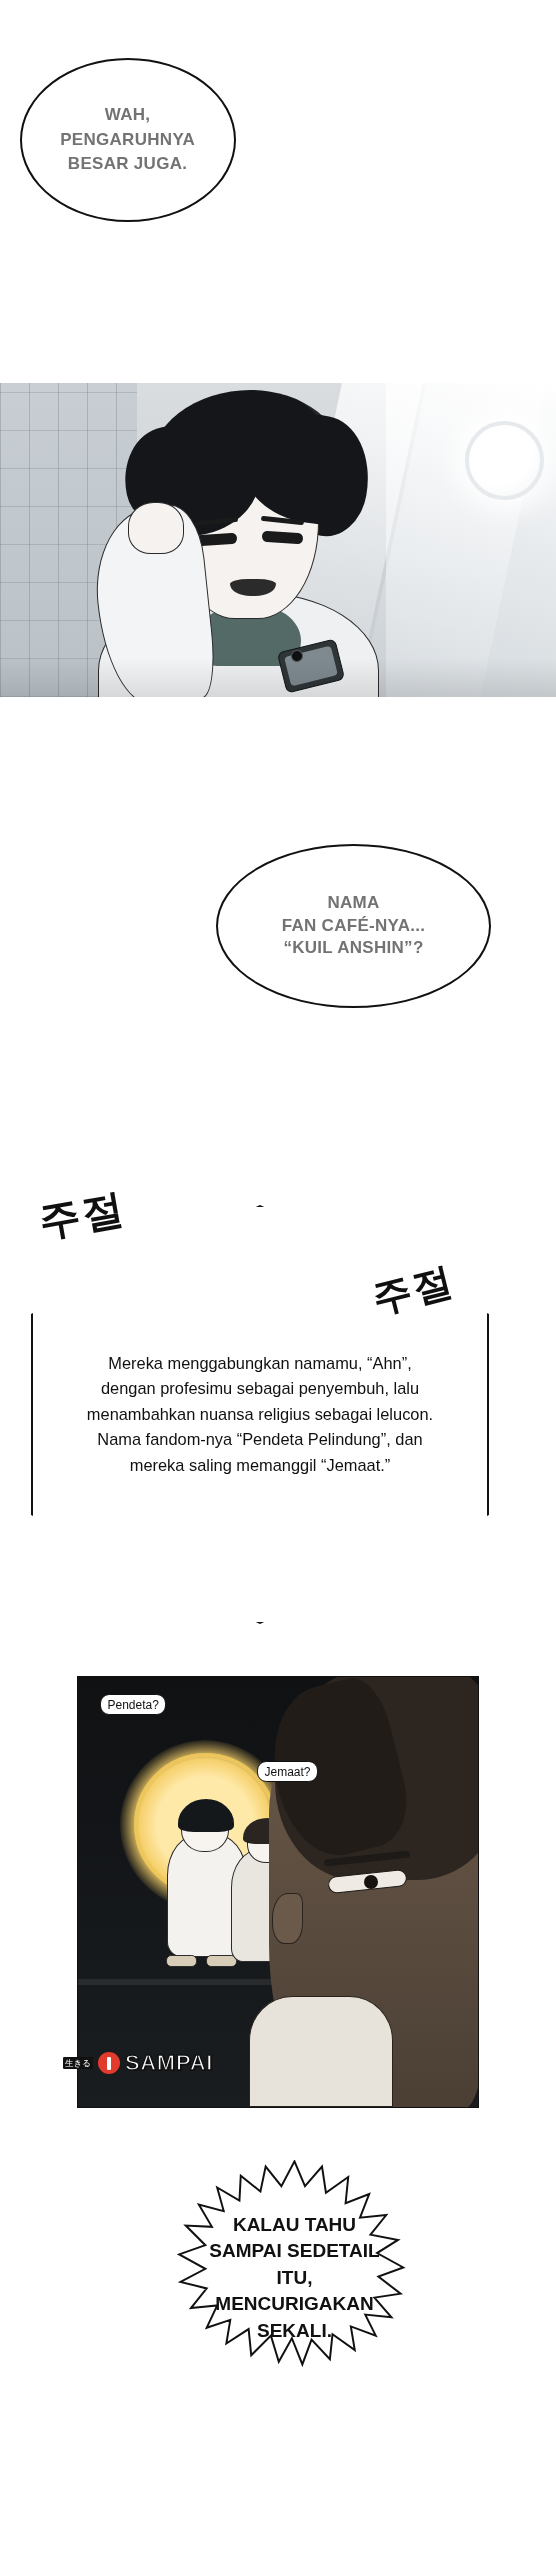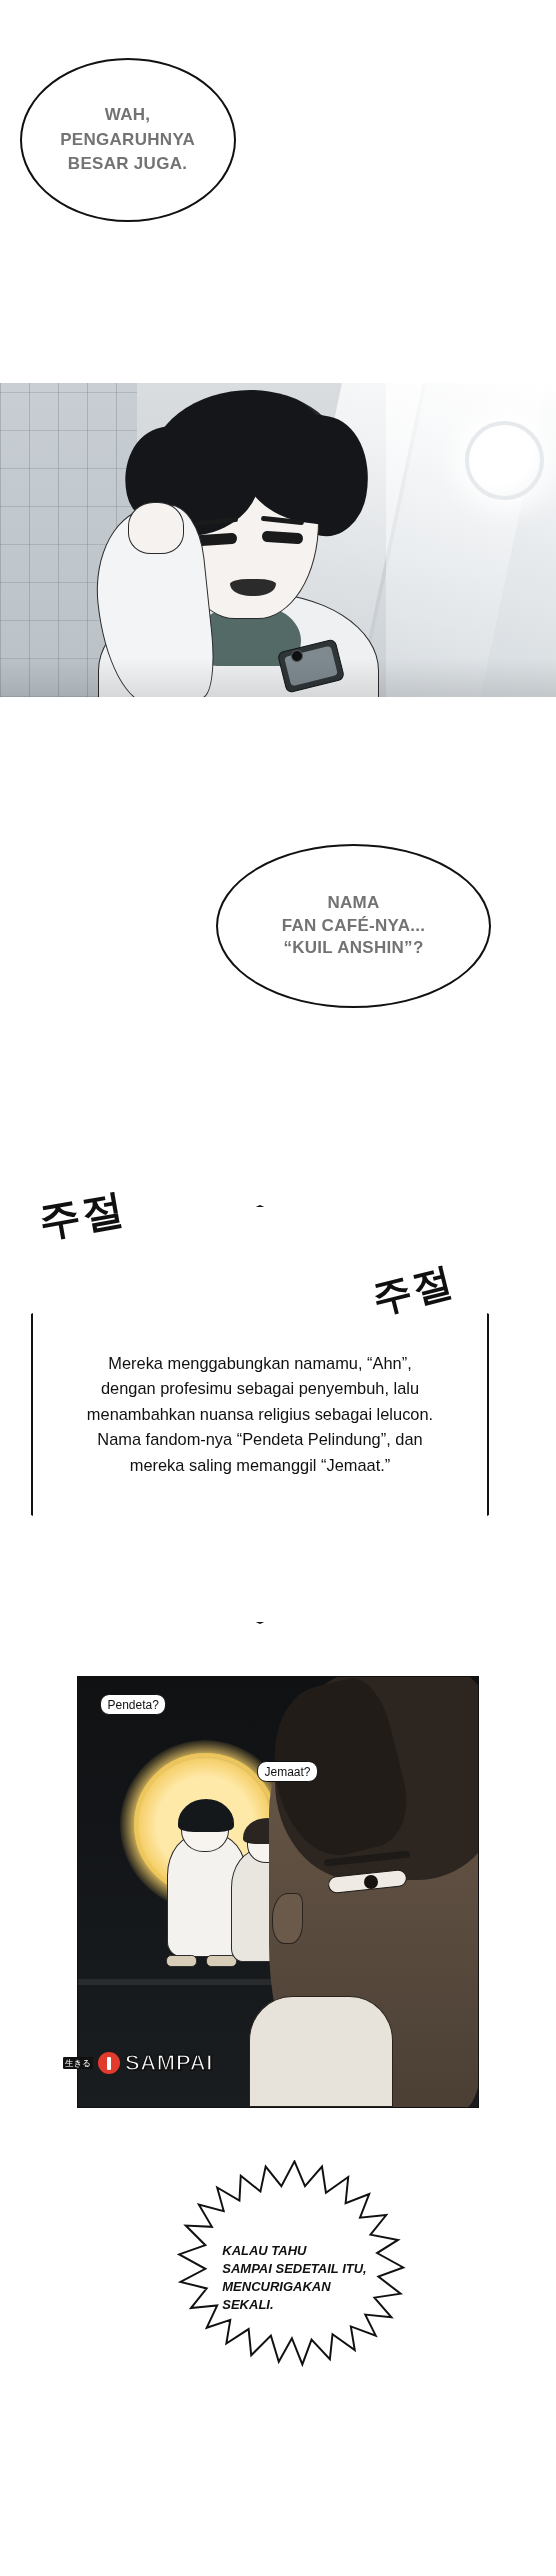--- a/index.html
+++ b/index.html
@@ -357,24 +357,24 @@
   #bubble-3 {
     position: absolute;
     left: 170px; top: 2160px;
     width: 249px; height: 236px;
     z-index: 9;
   }
   #bubble-3 svg { position: absolute; inset: 0; }
   #bubble-3 .spiky-text {
     position: absolute; inset: 35px 38px;
     display: flex; align-items: center; justify-content: center;
-    text-align: left;
-    font-family: "Liberation Sans", sans-serif;
-    font-weight: 700; font-style: italic;
-    font-size: 13px; line-height: 1.4; color: #111111;
+    text-align: center;
+    font-family: "Liberation Sans", sans-serif;
+    font-weight: 700; 
+    font-size: 19px; line-height: 1.4; color: #111111;
     white-space: pre-line;
   }
 </style>
 </head>
 <body>
 
 <div id="page">
 
   <div class="bubble-round" id="bubble-1">
     <span class="bubble-text">WAH,

